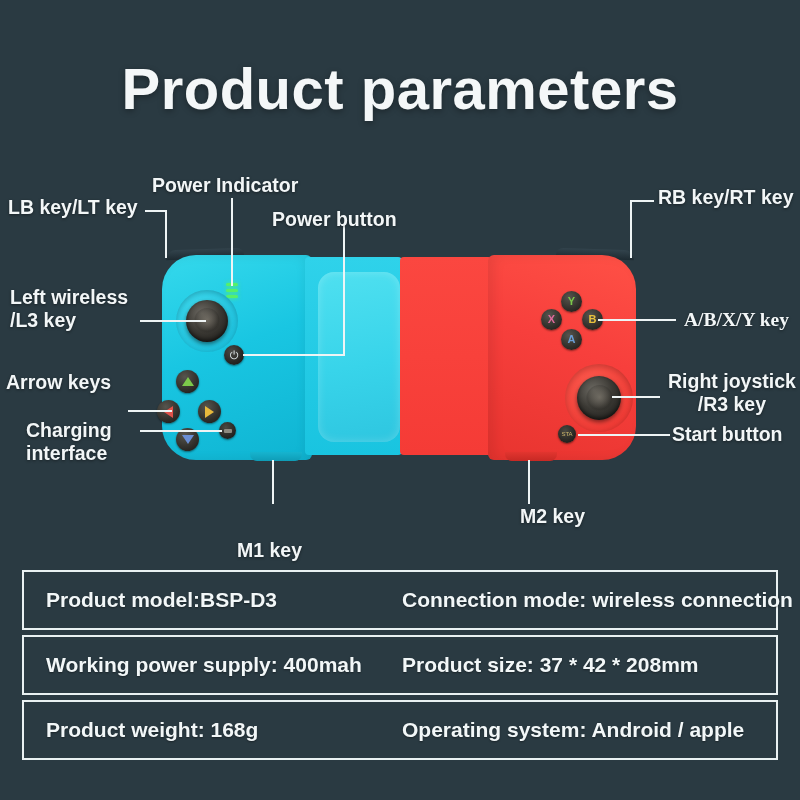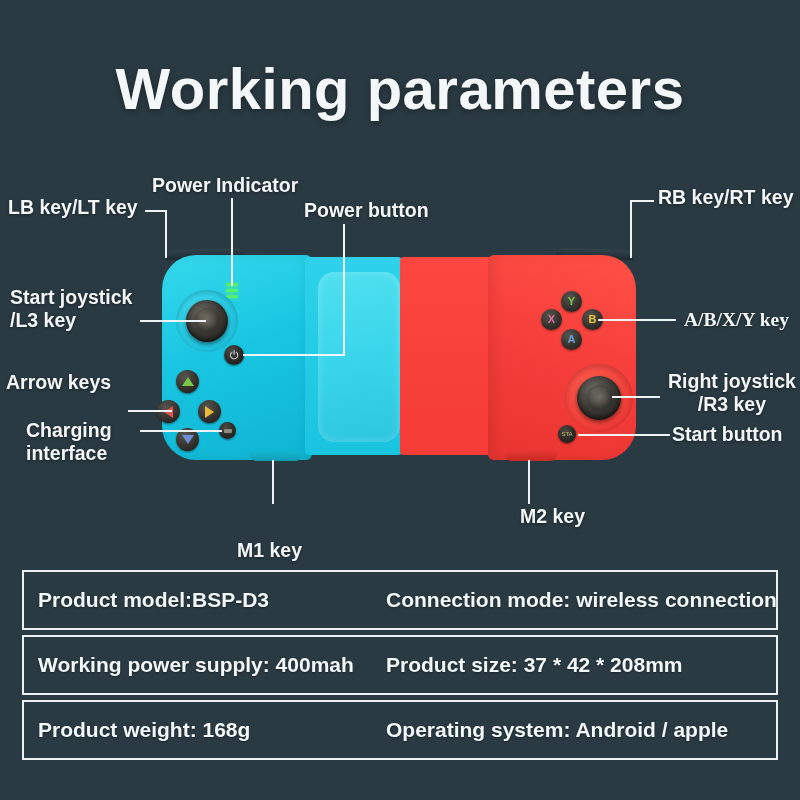--- a/index.html
+++ b/index.html
@@ -180,33 +180,33 @@
   }
   .spec-row{
     display:flex;
     border:2px solid #e9f1f2;
     height:56px;
     align-items:center;
   }
   .spec-cell{
     font-size:21px;font-weight:bold;
     color:#f2f7f8;
-    padding:0 8px 0 14px;
+    padding:0 8px 0 22px;
     white-space:nowrap;
     text-shadow:0 1px 2px rgba(0,0,0,.4);
   }
   .spec-cell.c1{flex:0 0 326px;}
   .spec-cell.c2{flex:1;}
 </style>
 </head>
 <body>
 
 <div id="stage">
 
-  <div id="title">Working parameters</div>
+  <div id="title">Product parameters</div>
 
   <div id="pad">
 
     <div class="bumper" id="bumper-left"></div>
     <div class="bumper" id="bumper-right"></div>
 
     <div class="grip" id="grip-left"></div>
     <div class="grip" id="bridge-left"></div>
     <div class="grip" id="bridge-right"></div>
     <div class="grip" id="grip-right"></div>
@@ -290,22 +290,22 @@
   <div class="lead v" style="left:630px;top:200px;height:58px;"></div>
 
   <div class="lead h" style="left:598px;top:319px;width:78px;"></div>
 
   <div class="lead h" style="left:612px;top:396px;width:48px;"></div>
 
   <div class="lead h" style="left:578px;top:434px;width:92px;"></div>
 
   <div class="label" style="left:8px;top:196px;">LB key/LT key</div>
   <div class="label" style="left:152px;top:174px;">Power Indicator</div>
-  <div class="label" style="left:272px;top:199px;margin-left:32px;">Power button</div>
-  <div class="label" style="left:10px;top:286px;">Start joystick
+  <div class="label" style="left:272px;top:208px;">Power button</div>
+  <div class="label" style="left:10px;top:286px;">Left wireless
 /L3 key</div>
   <div class="label" style="left:6px;top:371px;">Arrow keys</div>
   <div class="label" style="left:26px;top:419px;">Charging
 interface</div>
   <div class="label" style="left:237px;top:505px;margin-top:34px;">M1 key</div>
   <div class="label" style="left:493px;top:505px;margin-left:27px;">M2 key</div>
   <div class="label right" style="left:658px;top:186px;">RB key/RT key</div>
   <div class="label right" style="left:684px;top:308px;font-family:Liberation Serif, serif;">A/B/X/Y key</div>
   <div class="label right" style="left:668px;top:370px;text-align:center;">Right joystick
 /R3 key</div>

